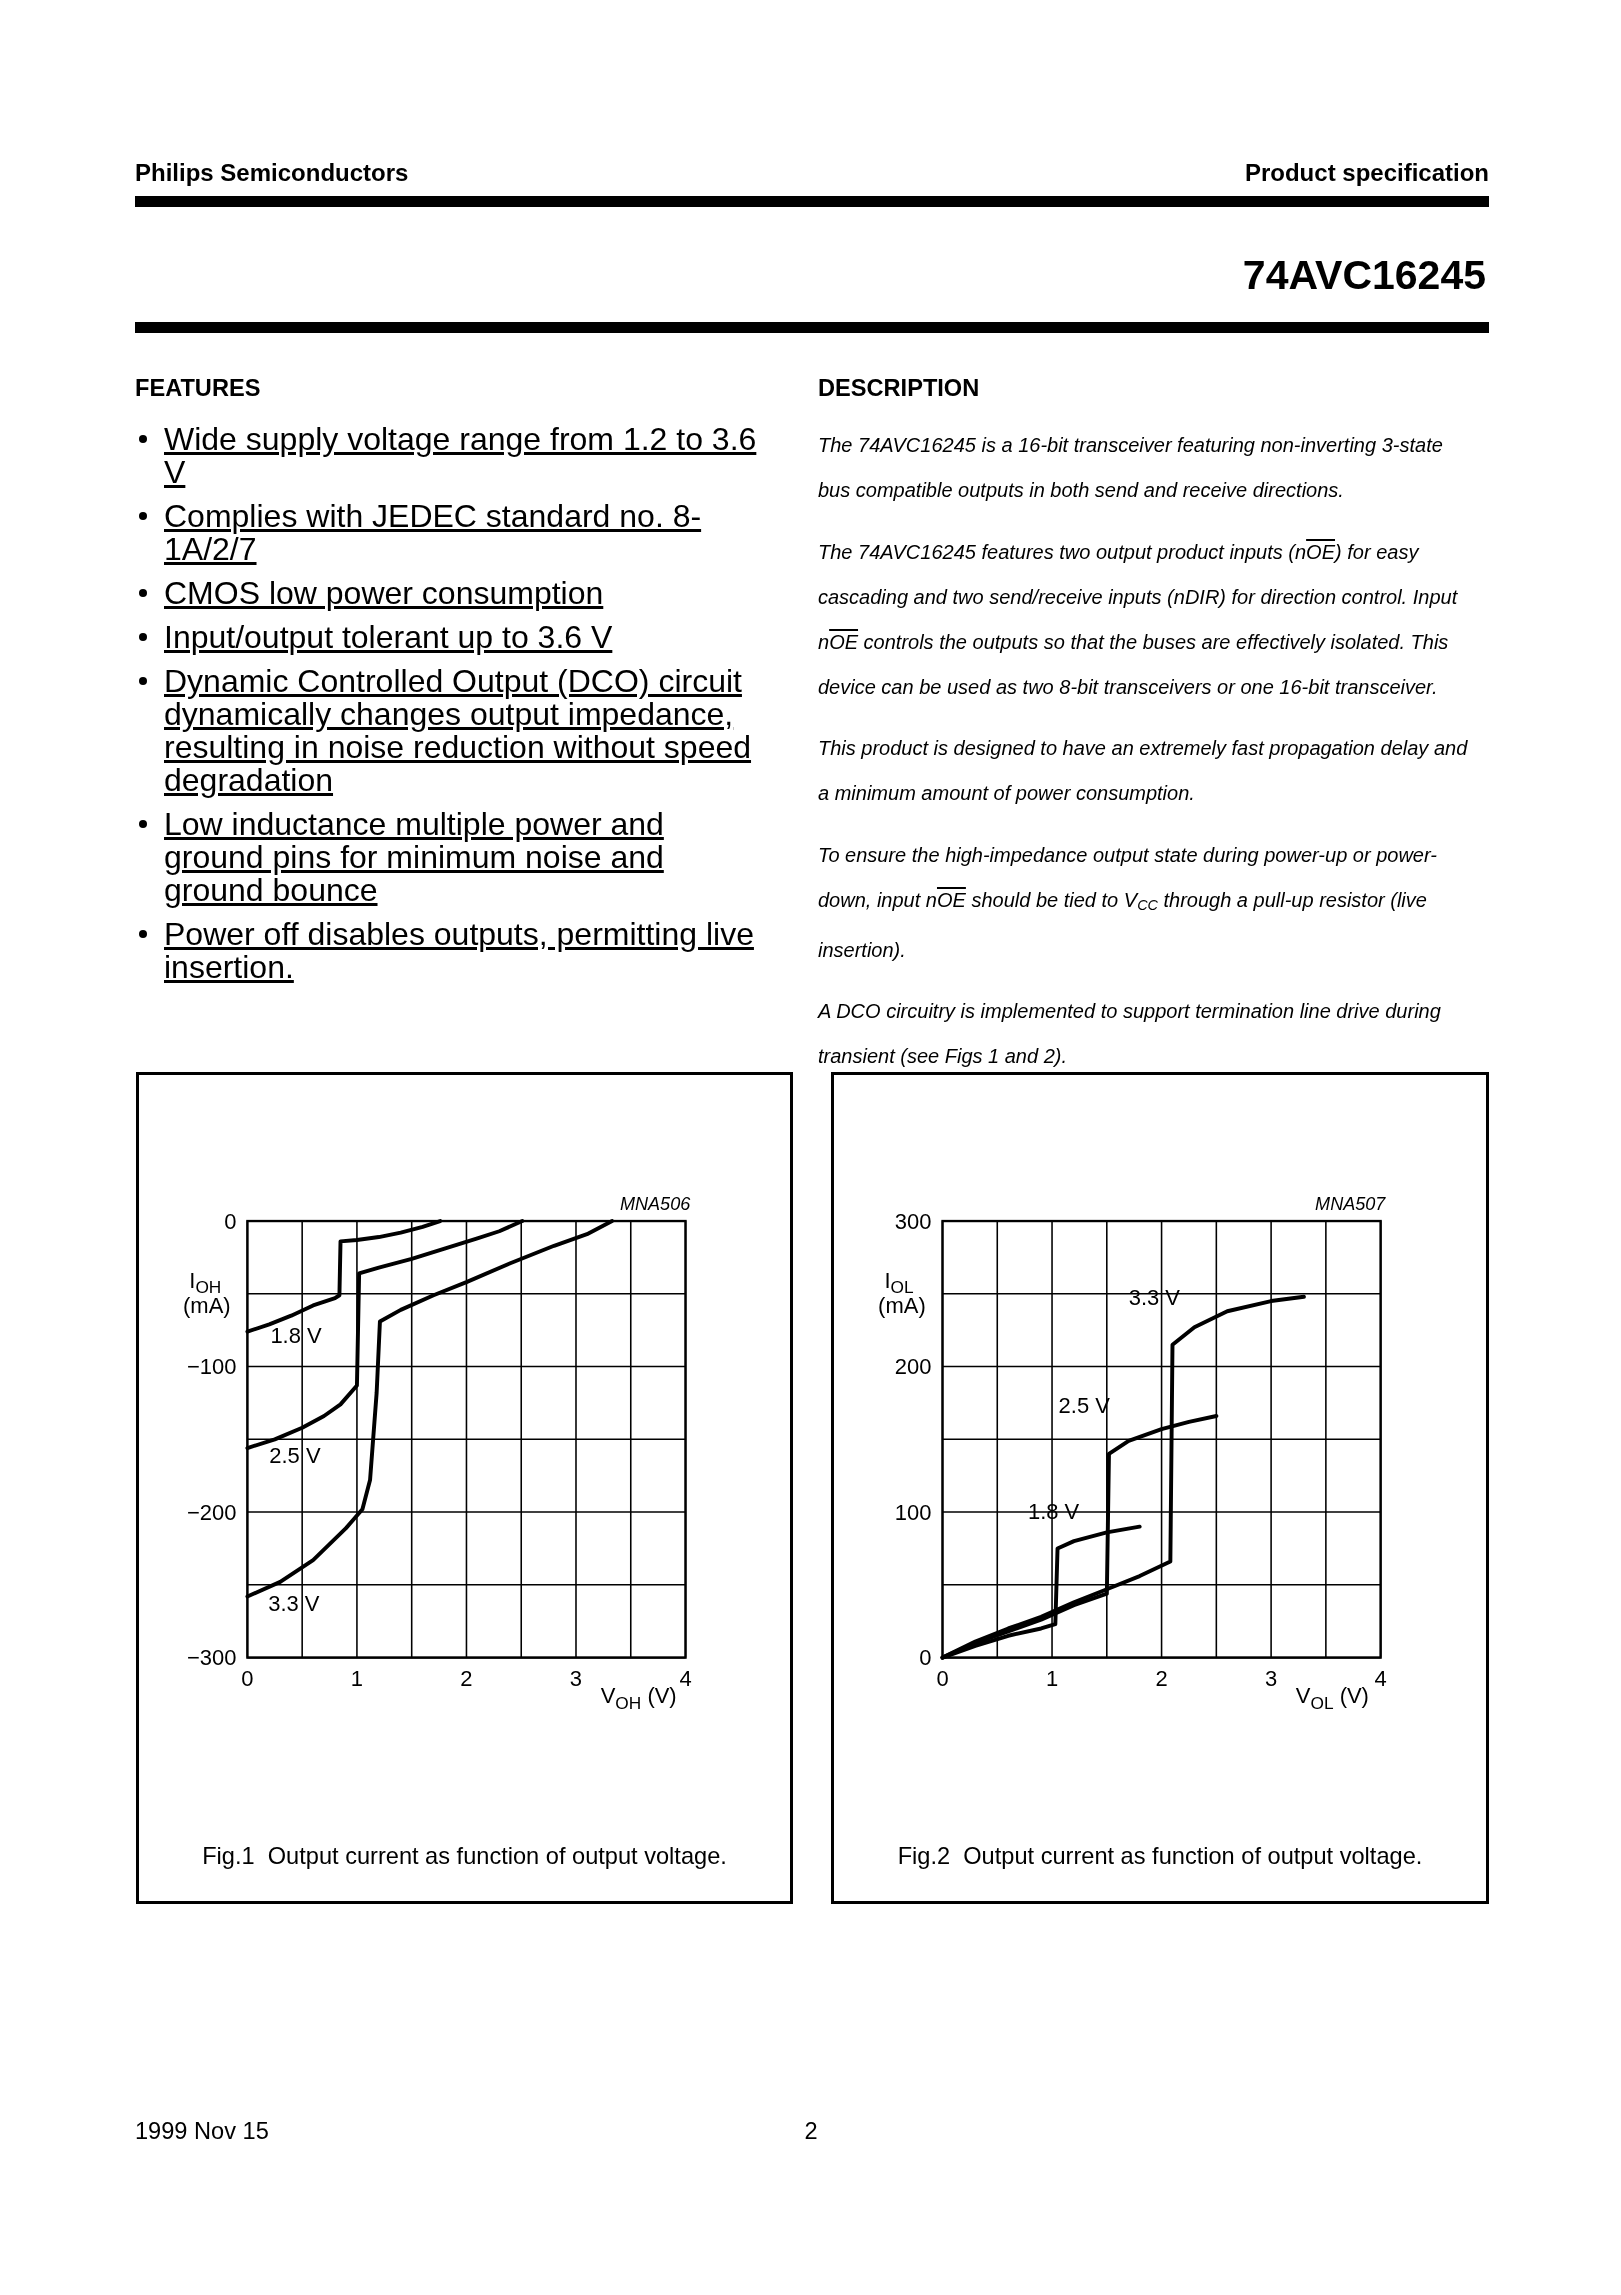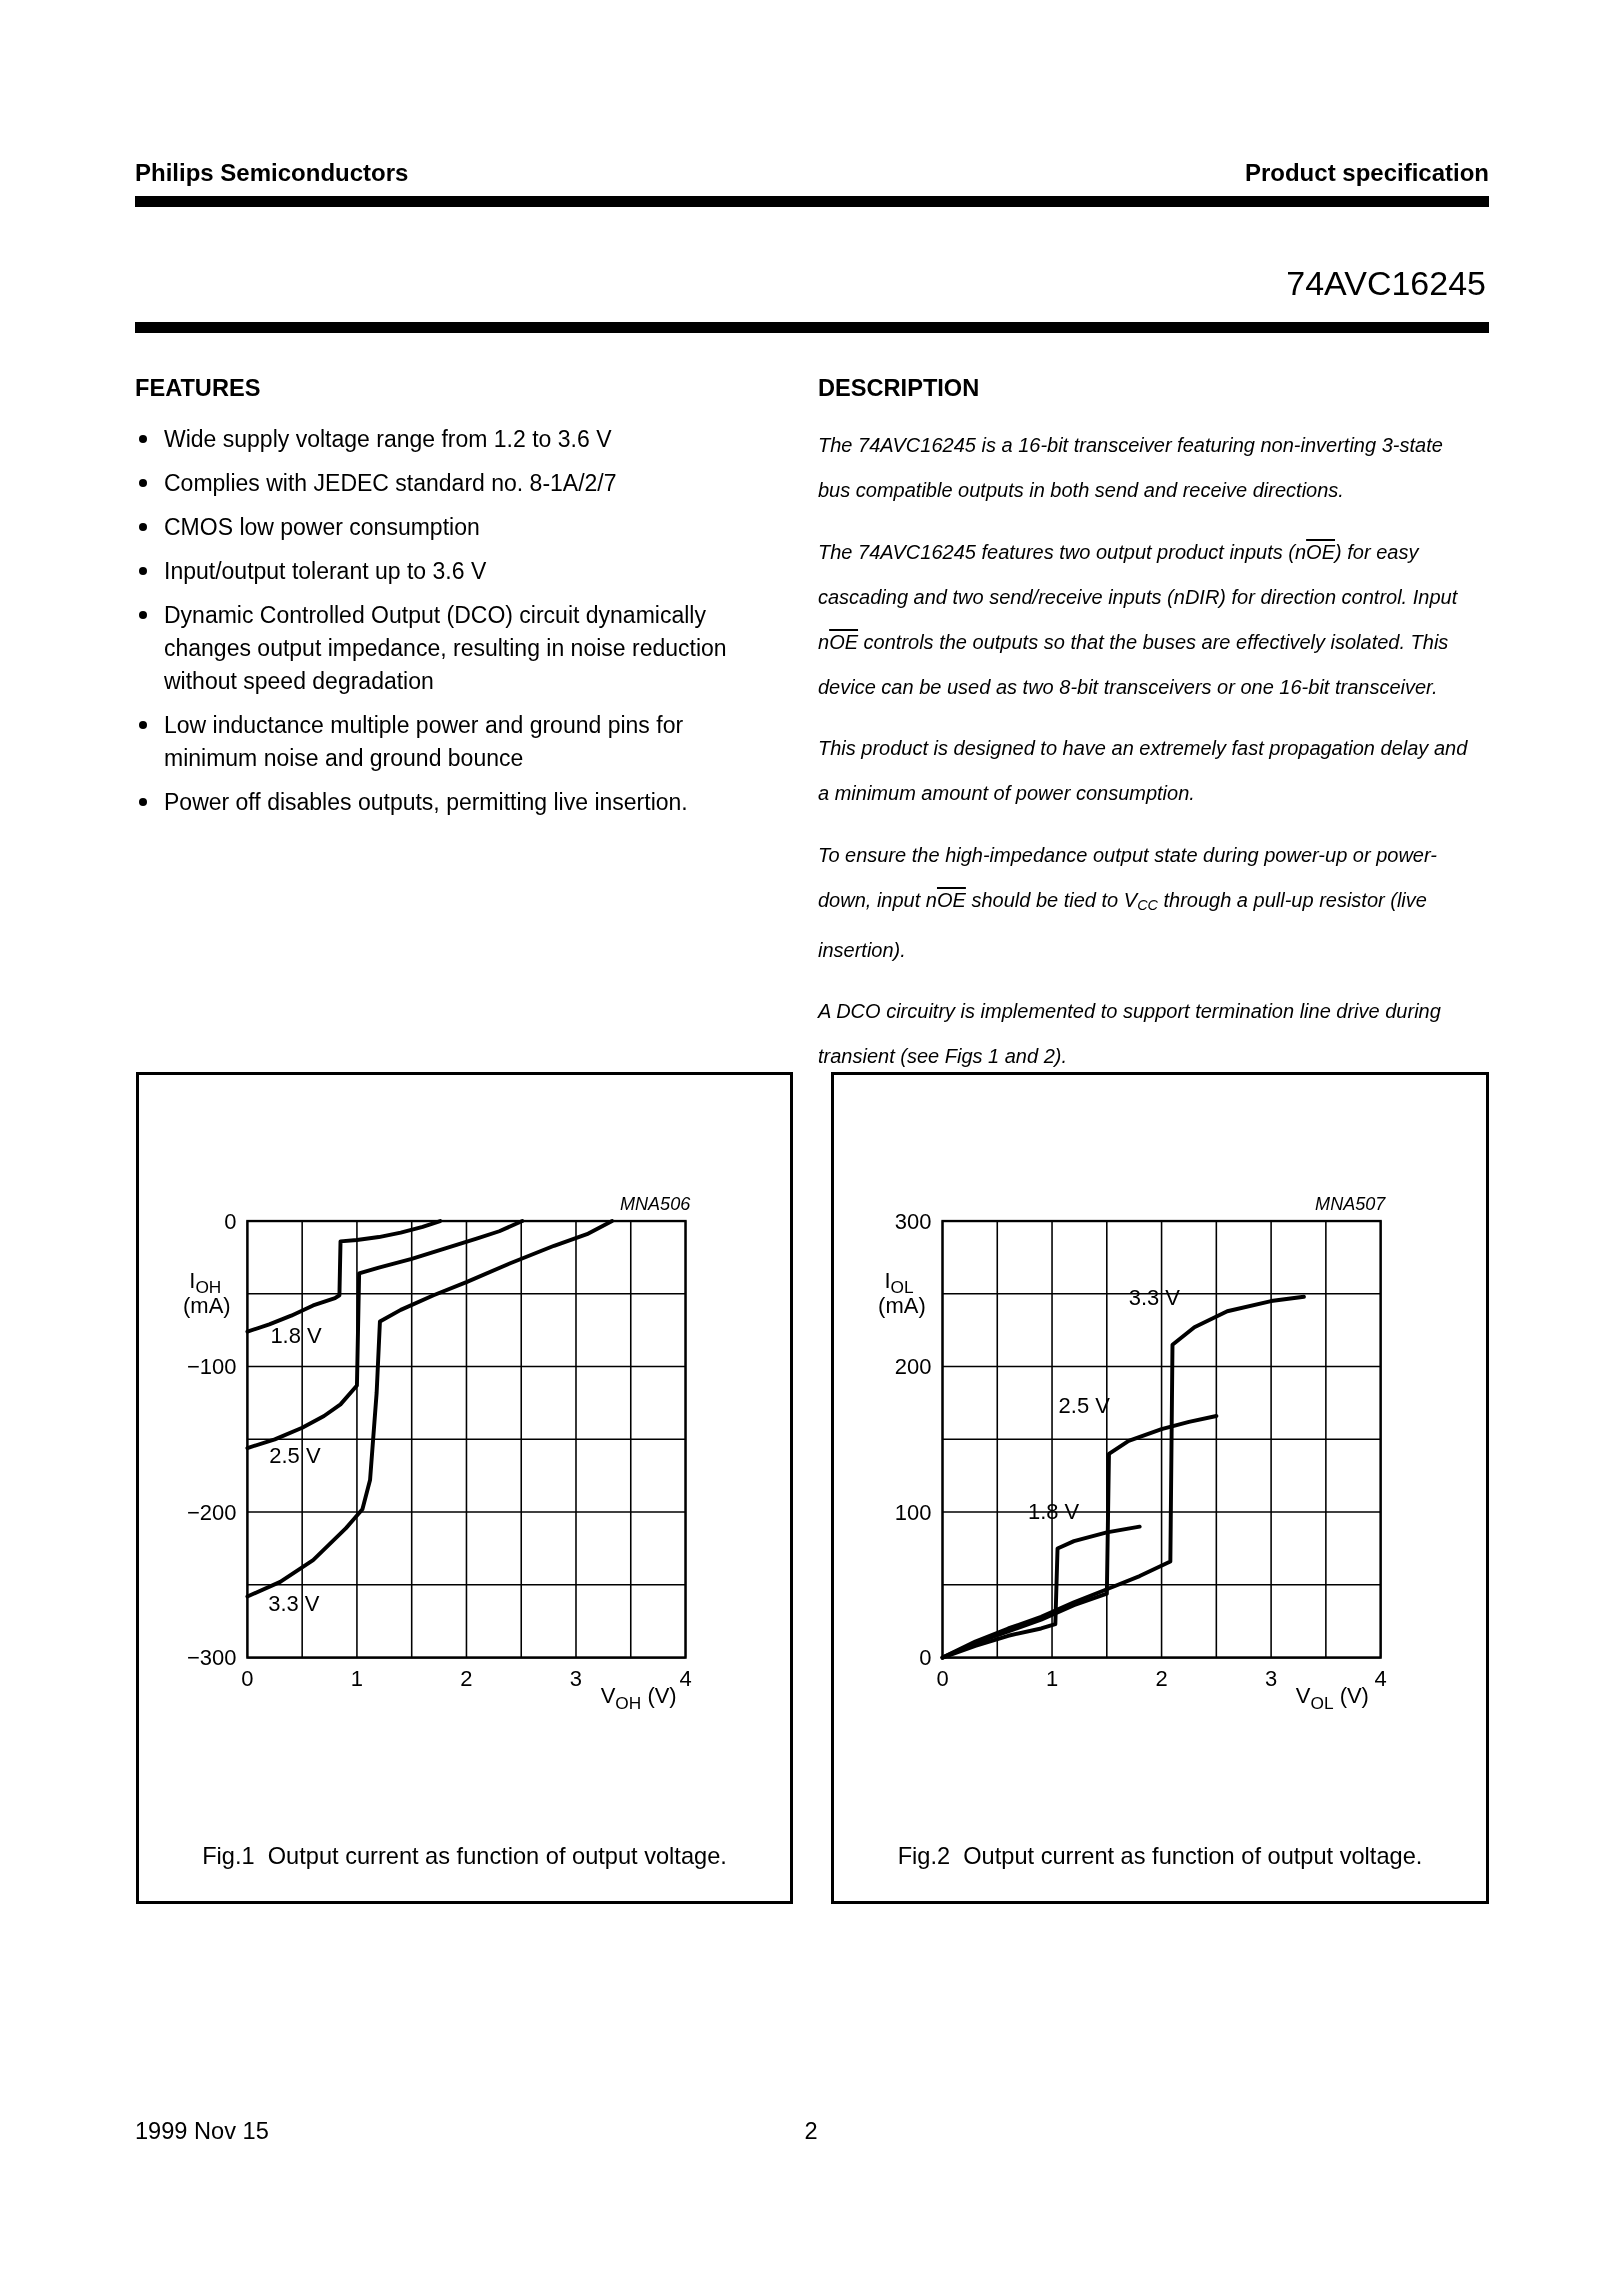--- a/index.html
+++ b/index.html
@@ -7,26 +7,26 @@
     position:relative; width:1622px; height:2295px; background:#ffffff;
     font-family:"Liberation Sans", sans-serif; color:#000; overflow:hidden;
   }
   .hdr { position:absolute; top:159px; font-size:24px; font-weight:bold; line-height:27px; }
   .hdr-left { left:135px; }
   .hdr-right { right:133px; }
   .rule { position:absolute; left:135px; width:1354px; height:11px; background:#000; }
   .rule-1 { top:196px; }
   .rule-2 { top:322px; }
   .doc-title { position:absolute; left:166px; top:226px; font-size:38px; font-weight:bold; line-height:48px; }
-  .part-number { position:absolute; right:136px; top:264px; font-size:34px; font-weight:normal; }
+  .part-number { position:absolute; right:136px; top:252px; font-size:41px; font-weight:bold; }
   .col { position:absolute; top:372px; }
   .col-left { left:135px; width:628px; }
   .col-right { left:818px; width:656px; }
   h2.sec { font-size:23.6px; font-weight:bold; margin:0 0 18px 0; line-height:33px; }
-  ul.features { list-style:none; margin:0; padding:0; font-size:23px; line-height:33px; }
+  ul.features { list-style:none; margin:0; padding:0; font-size:32px; line-height:33px;text-decoration:underline; }
   ul.features li { position:relative; padding-left:29px; margin:0 0 11px 0; }
   .bullet { position:absolute; left:3.9px; top:11.8px; width:8.6px; height:8.6px; border-radius:50%; background:#000; }
   .col-right p { margin:0 0 16.5px 0; font-size:20px; line-height:45px;font-style:italic; }
   .ov { text-decoration:overline; }
   .sub { font-size:0.72em; vertical-align:-0.22em; }
   .figure { position:absolute; top:1072px; height:826px; border:3.1px solid #000; background:#fff; }
   .figure-1 { left:136px; width:651px; }
   .figure-2 { left:831px; width:652px; }
   .figure svg { position:absolute; left:0; top:0; }
   .fig-caption {

